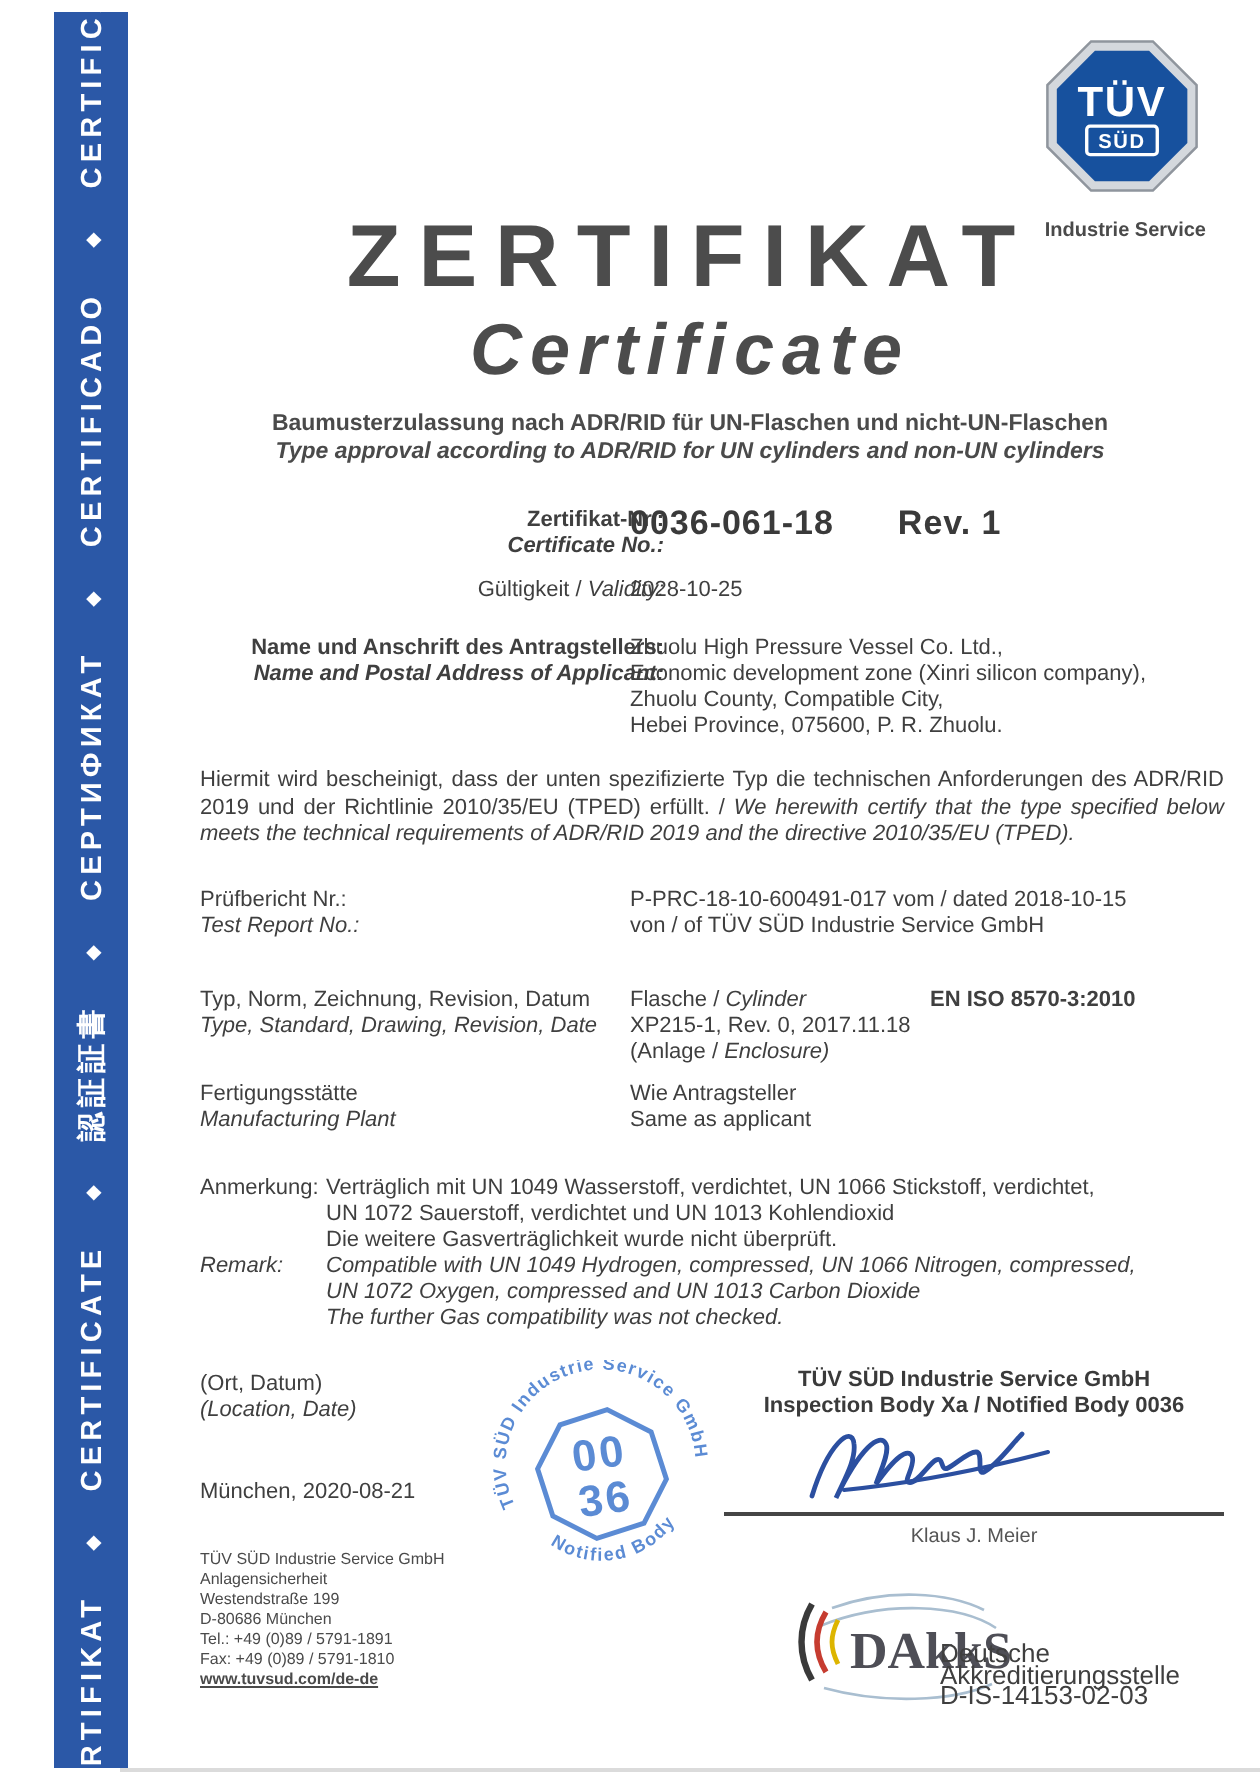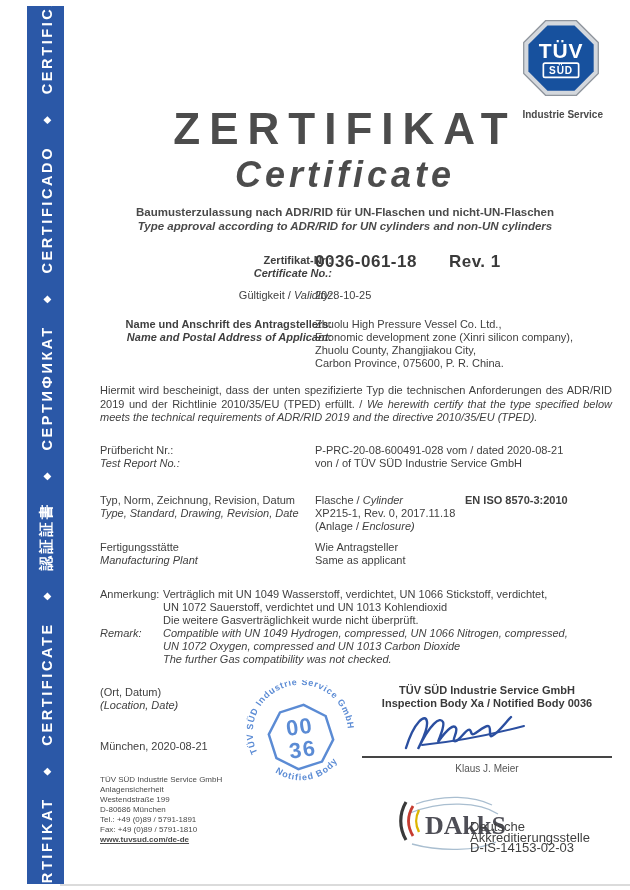--- a/index.html
+++ b/index.html
@@ -116,34 +116,34 @@
   </div>
   <div class="val" style="top:289px">2028-10-25</div>
 
   <div class="lbl right bold" style="top:318px">
     <div>Name und Anschrift des Antragstellers:</div>
     <div class="it">Name and Postal Address of Applicant:</div>
   </div>
   <div class="val" style="top:318px">
     <div>Zhuolu High Pressure Vessel Co. Ltd.,</div>
     <div>Economic development zone (Xinri silicon company),</div>
-    <div>Zhuolu County, Zhangjiakou City,</div>
-    <div>Carbon Province, 075600, P. R. China.</div>
+    <div>Zhuolu County, Compatible City,</div>
+    <div>Hebei Province, 075600, P. R. Zhuolu.</div>
   </div>
 
   <p class="statement" style="margin:0">
     <span>Hiermit wird bescheinigt, dass der unten spezifizierte Typ die technischen Anforderungen des ADR/RID 2019 und der Richtlinie 2010/35/EU (TPED) erfüllt. / </span><span class="it">We herewith certify that the type specified below meets the technical requirements of ADR/RID 2019 and the directive 2010/35/EU (TPED).</span>
   </p>
 
   <div class="lbl" style="top:444px">
     <div>Prüfbericht Nr.:</div>
     <div class="it">Test Report No.:</div>
   </div>
   <div class="val" style="top:444px">
-    <div>P-PRC-20-08-600491-028 vom / dated 2020-08-21</div>
+    <div>P-PRC-18-10-600491-017 vom / dated 2018-10-15</div>
     <div>von / of TÜV SÜD Industrie Service GmbH</div>
   </div>
 
   <div class="lbl" style="top:494px">
     <div>Typ, Norm, Zeichnung, Revision, Datum</div>
     <div class="it">Type, Standard, Drawing, Revision, Date</div>
   </div>
   <div class="val" style="top:494px">
     <div><span>Flasche / </span><span class="it">Cylinder</span></div>
     <div>XP215-1, Rev. 0, 2017.11.18</div>

